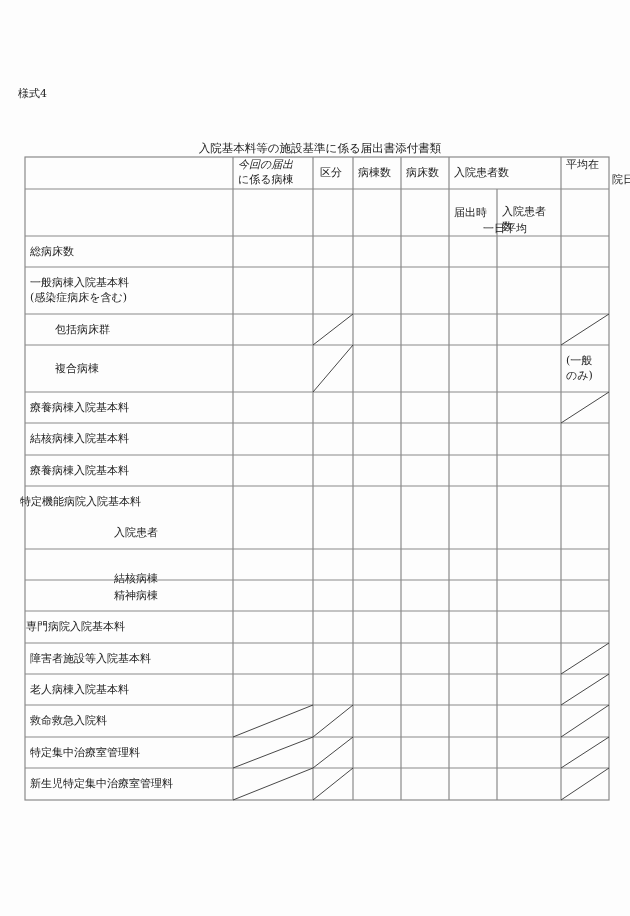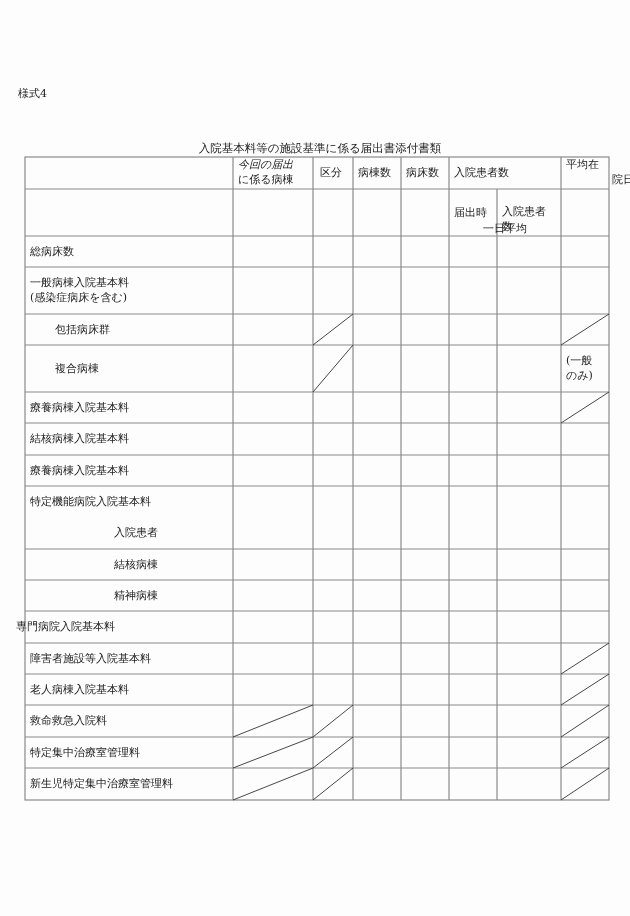--- a/index.html
+++ b/index.html
@@ -85,22 +85,22 @@
 <div class="cell-text" style="left:30px;top:244px;">総病床数</div>
 <div class="cell-text" style="left:30px;top:275px;">一般病棟入院基本料</div>
 <div class="cell-text" style="left:30px;top:290px;">(感染症病床を含む)</div>
 <div class="cell-text" style="left:55px;top:322px;">包括病床群</div>
 <div class="cell-text" style="left:55px;top:361px;">複合病棟</div>
 <div class="cell-text" style="left:566px;top:353px;">(一般</div>
 <div class="cell-text" style="left:566px;top:368px;">のみ)</div>
 <div class="cell-text" style="left:30px;top:400px;">療養病棟入院基本料</div>
 <div class="cell-text" style="left:30px;top:431px;">結核病棟入院基本料</div>
 <div class="cell-text" style="left:30px;top:463px;">療養病棟入院基本料</div>
-<div class="cell-text" style="left:30px;top:494px;">特定機能病院入院基本料</div>
+<div class="cell-text" style="left:20px;top:494px;">特定機能病院入院基本料</div>
 <div class="cell-text" style="left:114px;top:525px;">入院患者</div>
-<div class="cell-text" style="left:114px;top:557px;">結核病棟</div>
+<div class="cell-text" style="left:114px;top:571px;">結核病棟</div>
 <div class="cell-text" style="left:114px;top:588px;">精神病棟</div>
-<div class="cell-text" style="left:16px;top:619px;text-align:right;">専門病院入院基本料</div>
+<div class="cell-text" style="left:26px;top:619px;text-align:right;">専門病院入院基本料</div>
 <div class="cell-text" style="left:30px;top:651px;">障害者施設等入院基本料</div>
 <div class="cell-text" style="left:30px;top:682px;">老人病棟入院基本料</div>
 <div class="cell-text" style="left:30px;top:713px;">救命救急入院料</div>
 <div class="cell-text" style="left:30px;top:745px;">特定集中治療室管理料</div>
 <div class="cell-text" style="left:30px;top:776px;">新生児特定集中治療室管理料</div>
 
 </body></html>

